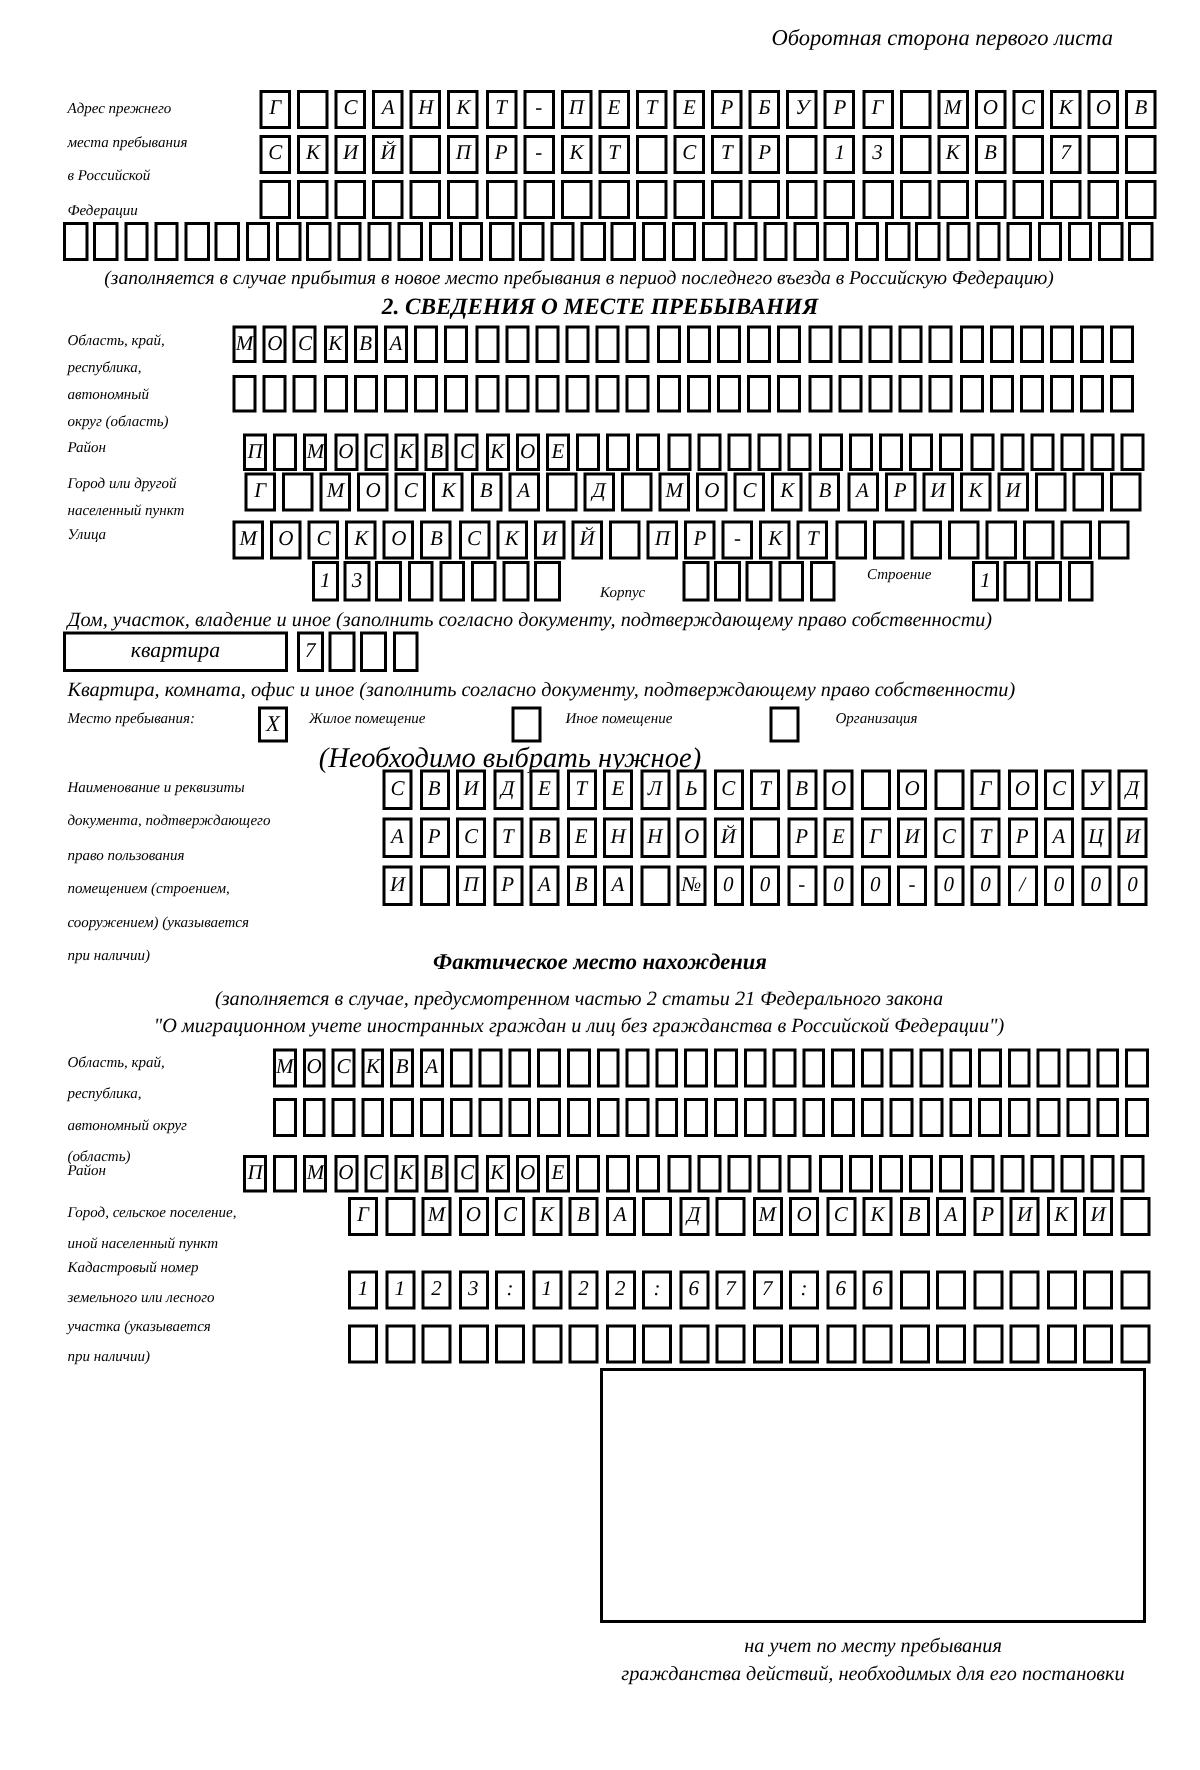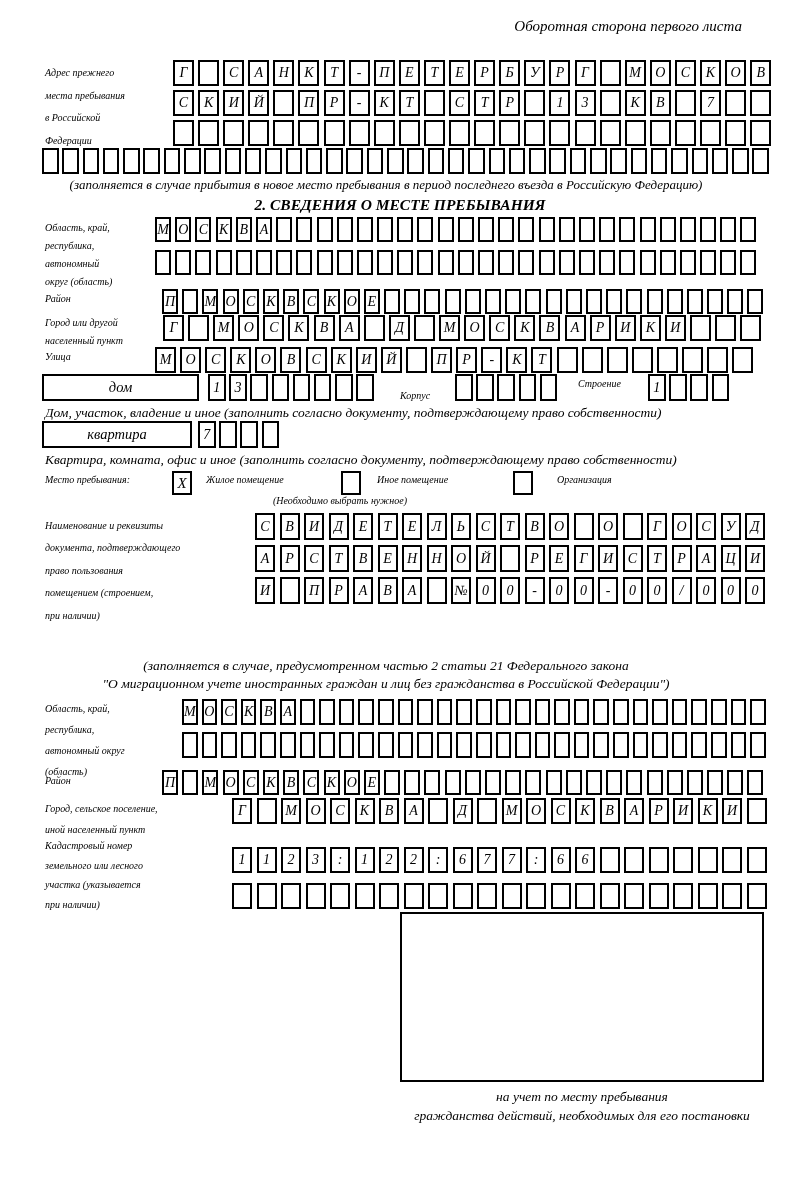--- a/index.html
+++ b/index.html
@@ -324,21 +324,20 @@
       <span class="cell"></span>
       <span class="cell"></span>
       <span class="cell"></span>
       <span class="cell"></span>
       <span class="cell"></span>
       <span class="cell"></span>
       <span class="cell"></span>
     </div>
 
   <div class="abs" style="left:42px;top:374px;width:740px;height:27px;">
-    <div class="abs widebox" style="left:0;top:0;width:157px;height:27px;">дом</div>
     <div class="abs cellrow cr-e" style="left:166px;top:0;">
         <span class="cell">1</span>
         <span class="cell">3</span>
         <span class="cell"></span>
         <span class="cell"></span>
         <span class="cell"></span>
         <span class="cell"></span>
         <span class="cell"></span>
         <span class="cell"></span>
       </div>
@@ -373,27 +372,28 @@
 
   <div class="abs" style="left:45px;top:471px;width:720px;height:26px;">
     <div class="abs lbl" style="left:0;top:3px;">Место пребывания:</div>
     <div class="abs checkbox" style="left:127px;top:0;">X</div>
     <div class="abs lbl" style="left:161px;top:3px;">Жилое помещение</div>
     <div class="abs checkbox" style="left:296px;top:0;"></div>
     <div class="abs lbl" style="left:332px;top:3px;">Иное помещение</div>
     <div class="abs checkbox" style="left:468px;top:0;"></div>
     <div class="abs lbl" style="left:512px;top:3px;">Организация</div>
   </div>
-  <div class="abs" style="left:45px;top:495px;width:590px;text-align:center;font-size:10px;">(Необходимо выбрать нужное)</div>
+  <div class="abs" style="left:45px;top:495px;width:590px;text-align:center;font-size:19px;">(Необходимо выбрать нужное)</div>
 
   <div class="abs lbl lines-22" style="left:45px;top:515px;">
     <div>Наименование и реквизиты</div>
     <div>документа, подтверждающего</div>
     <div>право пользования</div>
     <div>помещением (строением,</div>
+    <div>сооружением) (указывается</div>
     <div>при наличии)</div>
   </div>
   <div class="abs cellrow cr-f" style="left:255px;top:513px;">
       <span class="cell">С</span>
       <span class="cell">В</span>
       <span class="cell">И</span>
       <span class="cell">Д</span>
       <span class="cell">Е</span>
       <span class="cell">Т</span>
       <span class="cell">Е</span>
@@ -452,20 +452,21 @@
       <span class="cell">0</span>
       <span class="cell">-</span>
       <span class="cell">0</span>
       <span class="cell">0</span>
       <span class="cell">/</span>
       <span class="cell">0</span>
       <span class="cell">0</span>
       <span class="cell">0</span>
     </div>
 
+  <div class="abs title" style="left:0;top:634px;font-size:15px;">Фактическое место нахождения</div>
   <div class="abs note-center" style="left:0;top:658px;font-size:13.5px;">(заполняется в случае, предусмотренном частью 2 статьи 21 Федерального закона</div>
   <div class="abs note-center" style="left:0;top:676px;font-size:13.5px;">"О миграционном учете иностранных граждан и лиц без гражданства в Российской Федерации")</div>
 
   <div class="abs lbl lines-21" style="left:45px;top:698px;">
     <div>Область, край,</div>
     <div>республика,</div>
     <div>автономный округ</div>
     <div>(область)</div>
   </div>
   <div class="abs cellrow cr-g" style="left:182px;top:699px;">

